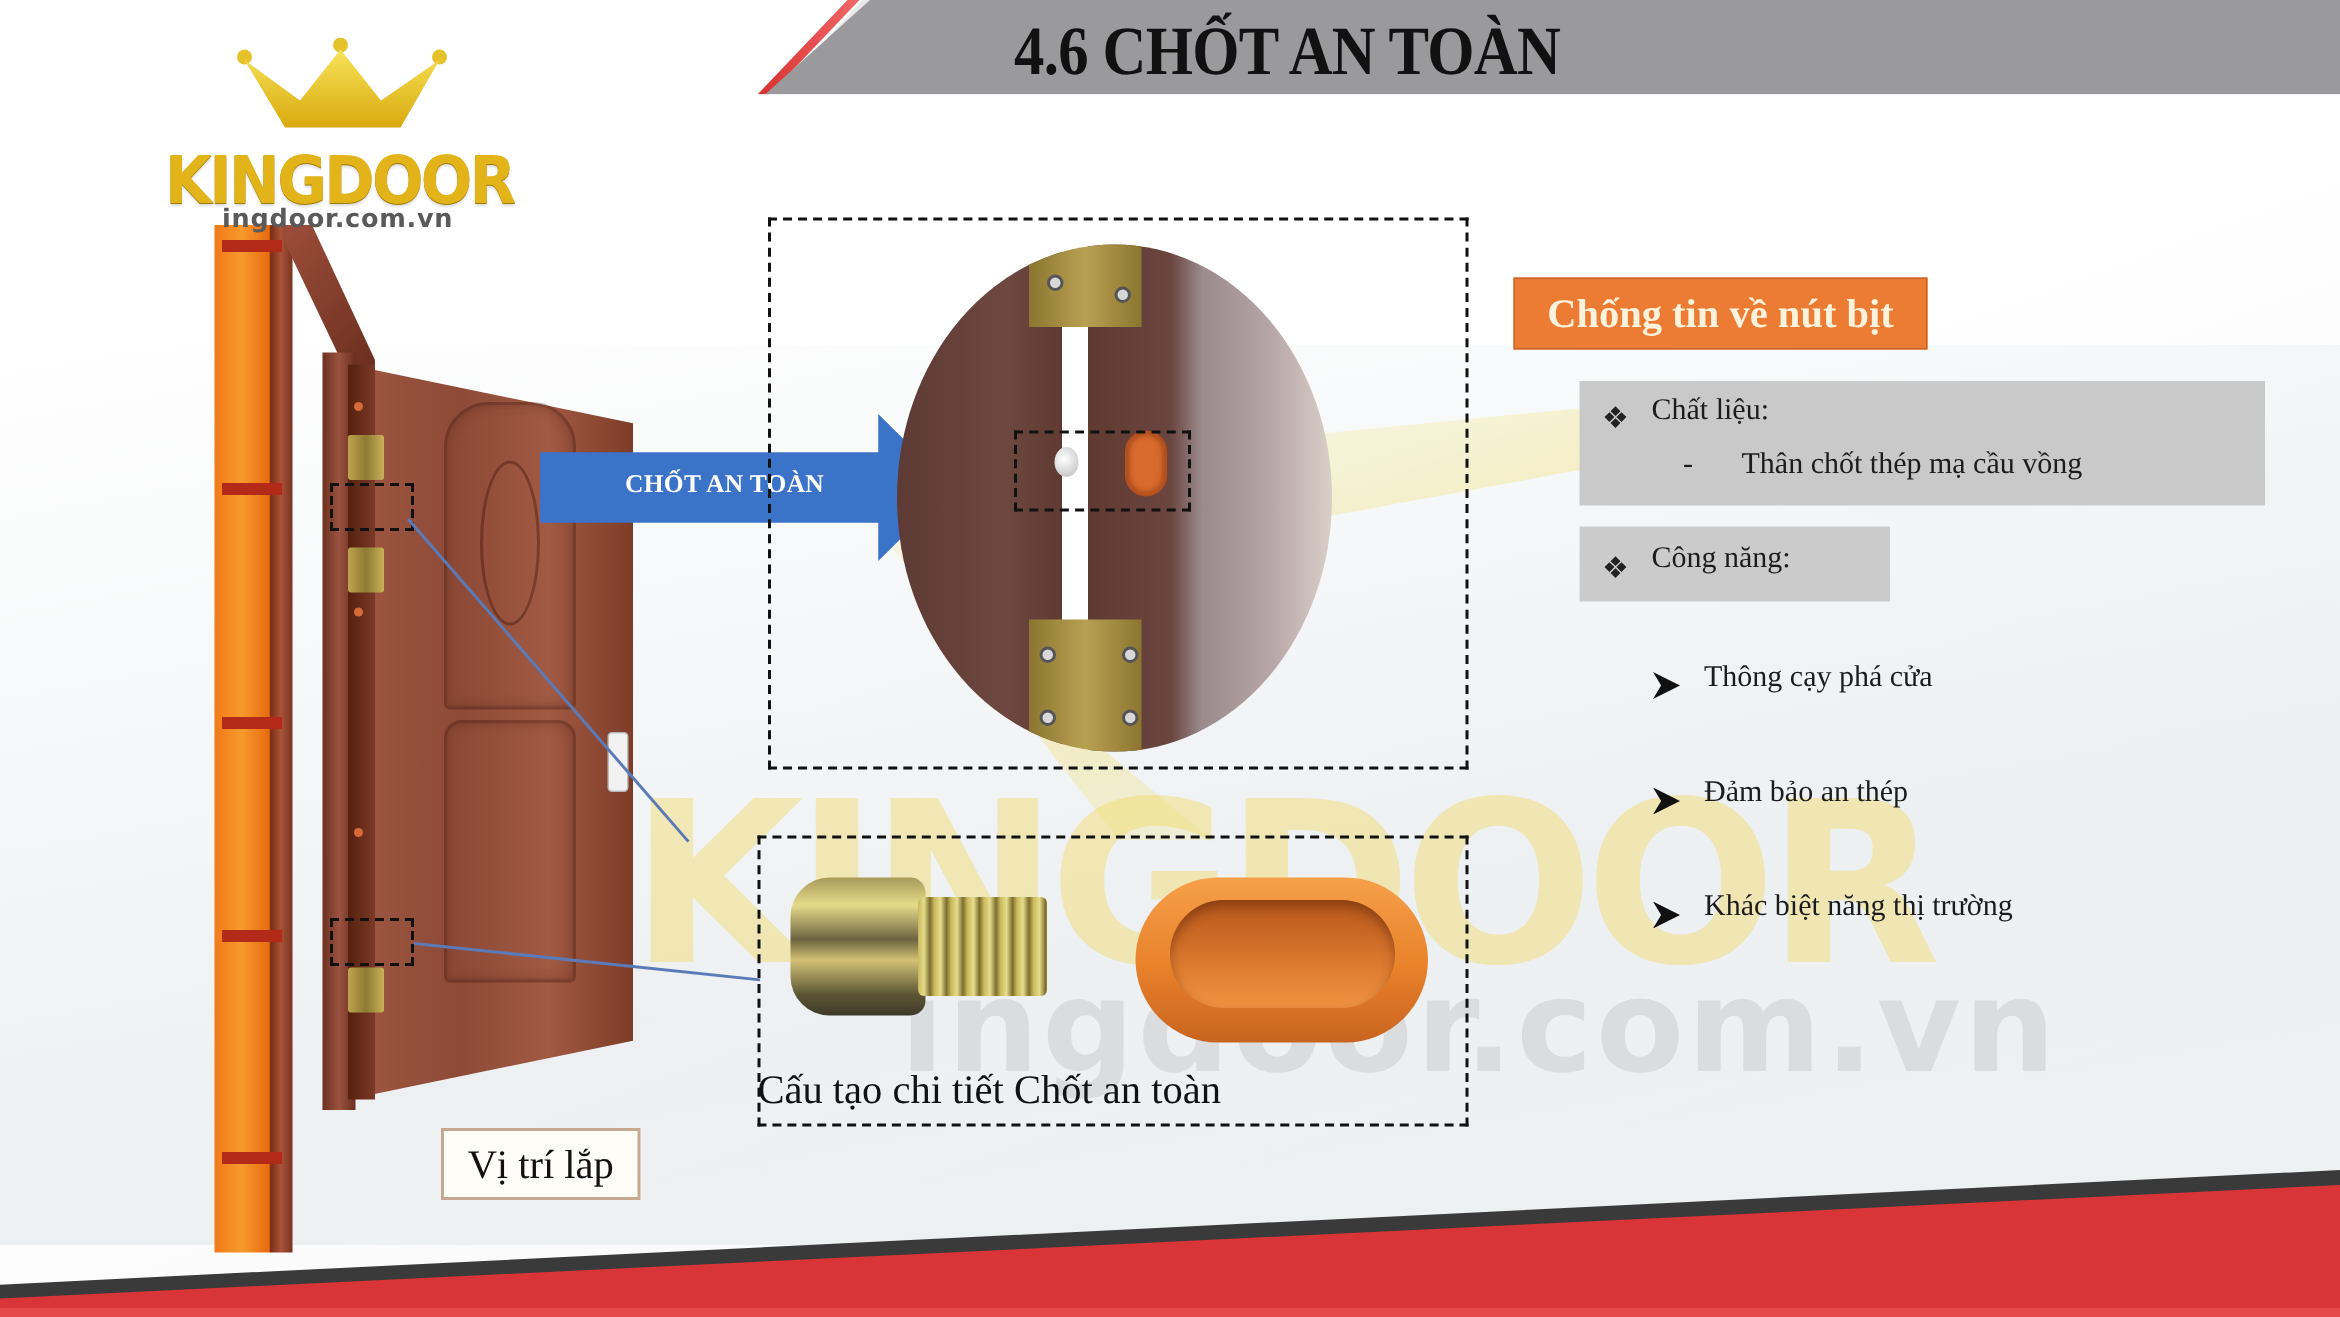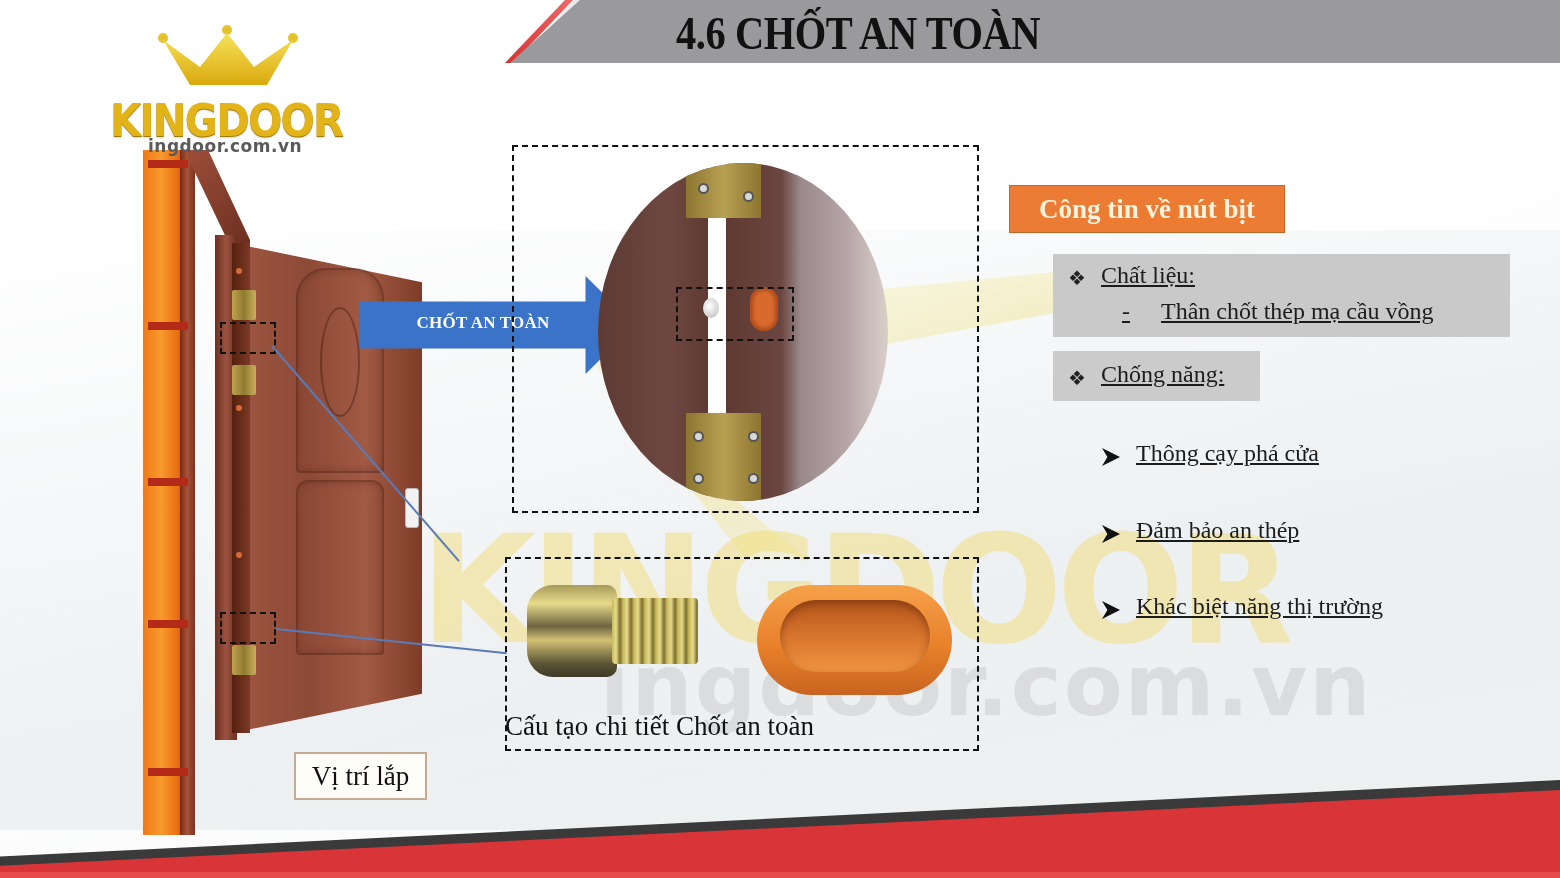--- a/index.html
+++ b/index.html
@@ -204,21 +204,21 @@
       left: 1053px; top: 254px; width: 457px; height: 83px;
       background: #c9c9c9;
     }
     .function-box {
       left: 1053px; top: 351px; width: 207px; height: 50px;
       background: #cbcbcb;
     }
     .diamond-bullet {
       font-family: "DejaVu Sans", sans-serif; font-size: 20px; color: #222;
     }
-    .info-text { font-size: 24px; color: #1c1c1c; white-space: nowrap; text-decoration: underline; }
+    .info-text { font-size: 20px; color: #1c1c1c; white-space: nowrap; }
     .arrow-bullet {
       width: 18px; height: 18px; background: #111;
       clip-path: polygon(0 0, 100% 50%, 0 100%, 30% 50%);
     }
 
     
     .bottom-dark {
       left: 0; top: 780px; width: 1560px; height: 98px;
       background: #3a3a3a;
       clip-path: polygon(0 100%, 0 78%, 100% 0, 100% 100%);
@@ -306,31 +306,31 @@
     </linearGradient>
   </defs>
   <circle cx="8" cy="13" r="5" fill="#e6c22a"></circle>
   <circle cx="72" cy="5" r="5" fill="#e6c22a"></circle>
   <circle cx="138" cy="13" r="5" fill="#e6c22a"></circle>
   <path d="M8 15 L45 42 L72 8 L99 42 L138 15 L112 60 L35 60 Z" fill="url(#gold)"></path>
 </svg>
 <div class="abs logo-word">KINGDOOR</div>
 <div class="abs logo-url">ingdoor.com.vn</div>
 
-<div class="abs info-heading">Công tin về nút bịt</div>
+<div class="abs info-heading">Chống tin về nút bịt</div>
 
 <div class="abs material-box"></div>
 <div class="abs diamond-bullet" style="left:1068px;top:266px">❖</div>
 <div class="abs info-text" style="left:1101px;top:262px">Chất liệu:</div>
 <div class="abs info-text" style="left:1122px;top:298px">-</div>
 <div class="abs info-text" style="left:1161px;top:298px">Thân chốt thép mạ cầu vồng</div>
 
 <div class="abs function-box"></div>
 <div class="abs diamond-bullet" style="left:1068px;top:366px">❖</div>
-<div class="abs info-text" style="left:1101px;top:361px">Chống năng:</div>
+<div class="abs info-text" style="left:1101px;top:361px">Công năng:</div>
 
 <div class="abs arrow-bullet" style="left:1102px;top:448px"></div>
 <div class="abs info-text" style="left:1136px;top:440px">Thông cạy phá cửa</div>
 <div class="abs arrow-bullet" style="left:1102px;top:525px"></div>
 <div class="abs info-text" style="left:1136px;top:517px">Đảm bảo an thép</div>
 <div class="abs arrow-bullet" style="left:1102px;top:601px"></div>
 <div class="abs info-text" style="left:1136px;top:593px">Khác biệt năng thị trường</div>
 
 <div class="abs bottom-dark"></div>
 <div class="abs bottom-red"></div>

